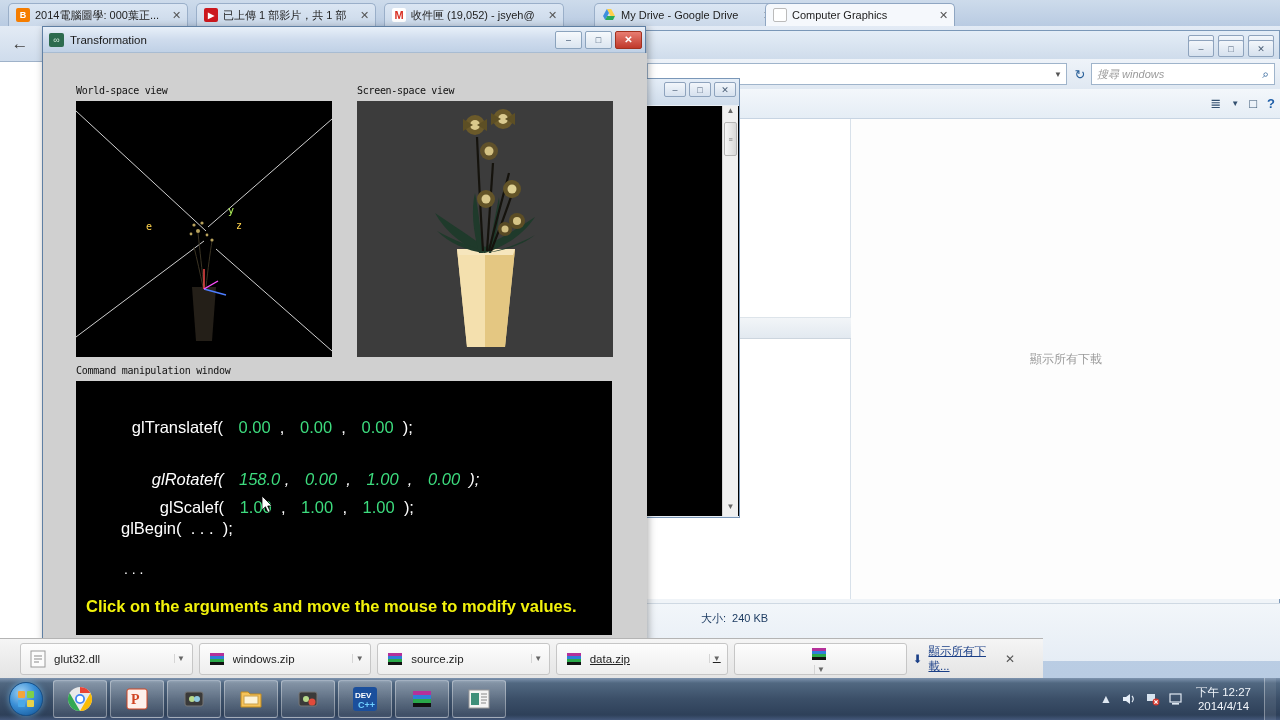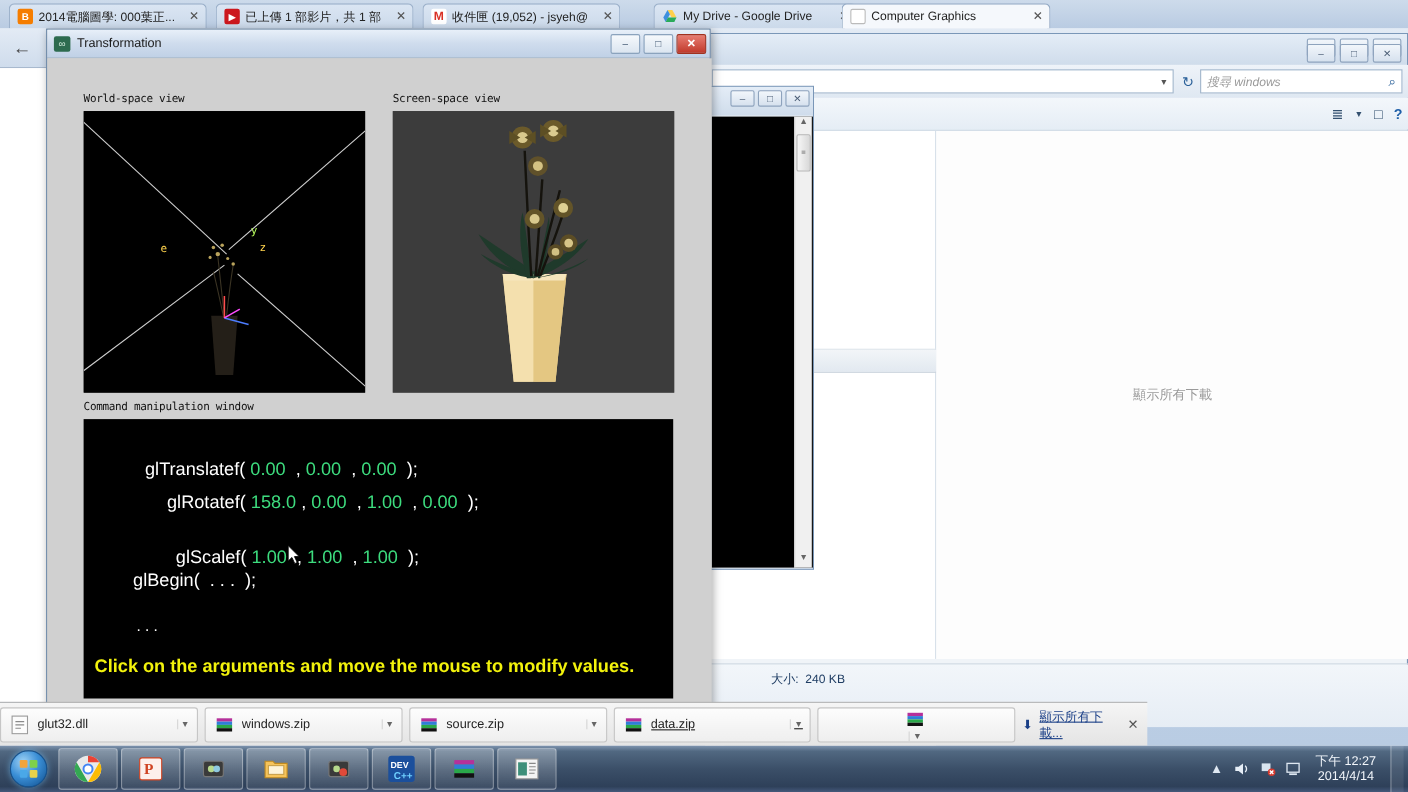--- a/index.html
+++ b/index.html
@@ -234,32 +234,32 @@
   }
   #cmd-view {
     position: absolute; left: 33px; top: 328px; width: 536px; height: 254px;
     background: #000; overflow: hidden;
     font-family: "DejaVu Sans", sans-serif;
   }
   .cmd-line {
     position: absolute; white-space: pre; font-size: 16.5px; color: #ffffff;
     font-family: "Liberation Sans", sans-serif;
   }
-  .arg { color: #3ddc7e; }
+  .arg { color: #3ddc7e; margin-left: 11px; }
   .hint { color: #f2f20c; font-size: 16.5px; font-weight: bold; }
 
   
   .axis-label { position: absolute; font-size: 10px; font-family: "DejaVu Sans Mono", monospace; }
 
   
   #downloads-bar {
     position: absolute; left: 0; top: 638px; width: 1043px; height: 40px;
     background: linear-gradient(to bottom, #f5f5f5, #e4e4e4);
     border-top: 1px solid #b4b4b4;
-    display: flex; align-items: center; padding: 0 0;
+    display: flex; align-items: center; padding: 0 20px;
   }
   .dl-item {
     height: 32px; width: 200px; margin-right: 6px;
     background: linear-gradient(to bottom, #fdfdfd, #eeeeee);
     border: 1px solid #c6c6c6; border-radius: 3px;
     display: flex; align-items: center; padding: 0 4px;
     font-size: 11.5px; color: #222;
   }
   .dl-icon { width: 20px; height: 20px; margin: 0 6px 0 3px; flex: 0 0 20px;
              display:flex;align-items:center;justify-content:center; font-size: 13px;}
@@ -551,21 +551,21 @@
                 <circle r="3.5" fill="#d2c083"></circle>
             </g>
           </g>
         </svg>
       </div>
 
       <div id="cmd-view">
         <div class="cmd-line" style="left:10px; top:18px;">
           <span>glTranslatef(</span><span> </span><span class="arg">0.00</span><span>  , </span><span class="arg">0.00</span><span>  , </span><span class="arg">0.00</span><span>  </span><span>);</span>
         </div>
-        <div class="cmd-line" style="left:30px; top:48px;">
+        <div class="cmd-line" style="left:30px; top:70px;font-style:italic;">
           <span>glRotatef(</span><span> </span><span class="arg">158.0</span><span> , </span><span class="arg">0.00</span><span>  , </span><span class="arg">1.00</span><span>  , </span><span class="arg">0.00</span><span>  </span><span>);</span>
         </div>
         <div class="cmd-line" style="left:38px; top:98px;">
           <span>glScalef(</span><span> </span><span class="arg">1.00</span><span>  , </span><span class="arg">1.00</span><span>  , </span><span class="arg">1.00</span><span>  </span><span>);</span>
         </div>
         <div class="cmd-line" style="left:45px; top:138px;">glBegin(  . . .  );</div>
         <div class="cmd-line" style="left:48px; top:180px; font-size:14px;">. . .</div>
         <div class="cmd-line hint" style="left:10px; top:216px;">Click on the arguments and move the mouse to modify values.</div>
       </div>
 

